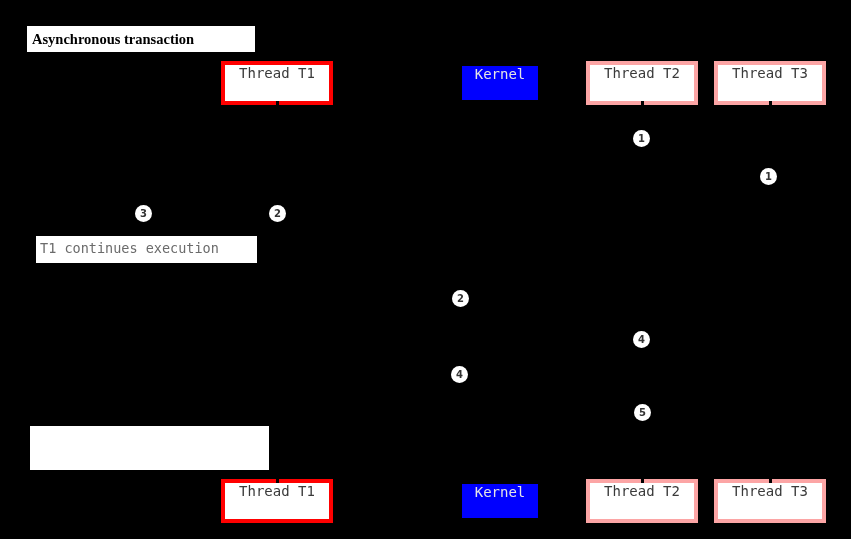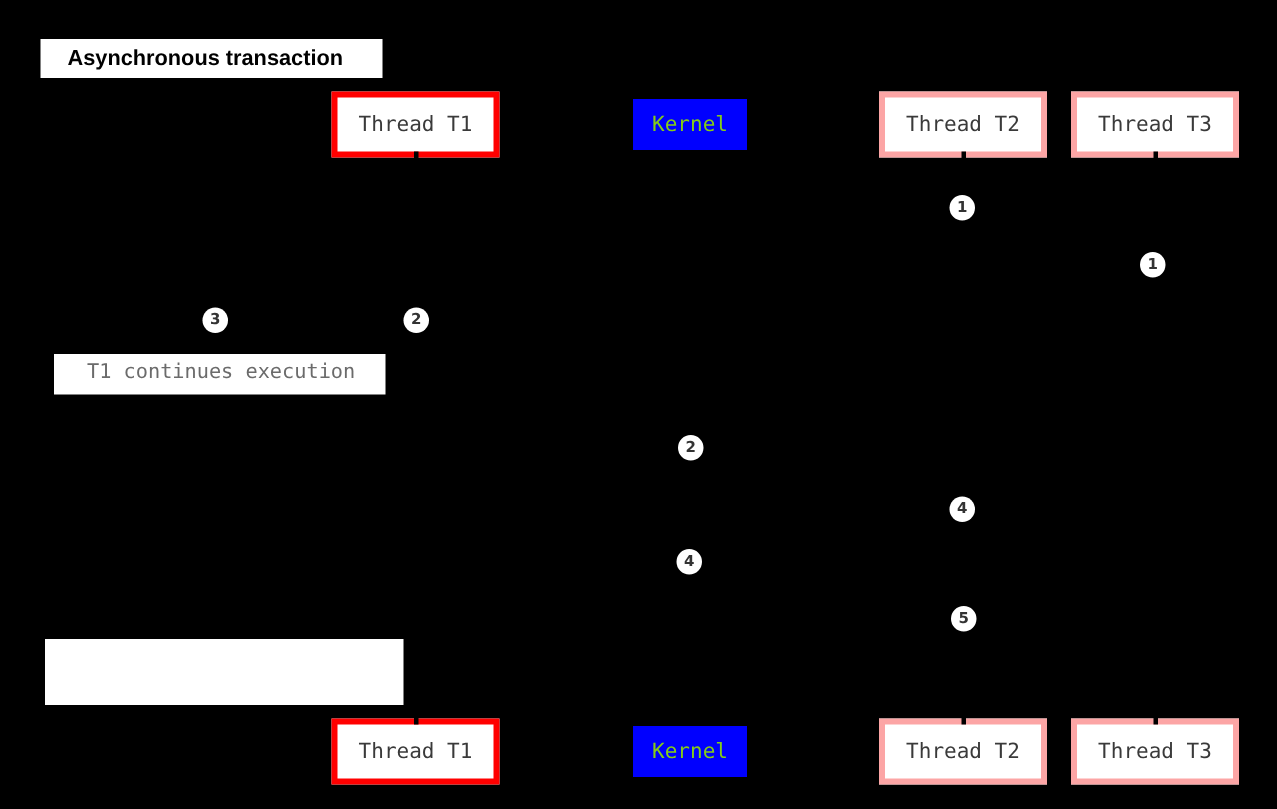--- a/index.html
+++ b/index.html
@@ -19,48 +19,48 @@
   
   .node {
     position: absolute;
     box-sizing: border-box;
   }
 
   
   .title-box {
     background: #ffffff;
     color: #000000;
-    font-family: Liberation Sans, sans-serif;
+    font-family: Liberation Serif, serif;
     font-weight: bold;
     font-size: 14.5px;
     letter-spacing: 0px;
     line-height: 26px;
     white-space: pre;
     text-align: left;
-    padding: 0 18px;
+    padding: 0 5px;
   }
 
   
   .lifebox {
     background: #ffffff;
     display: flex;
-    align-items: center;
     justify-content: center;
     white-space: pre;
     font-family: "DejaVu Sans Mono", "Liberation Mono", monospace;
     font-size: 14px;
     color: #3a3a3a;
     box-sizing: border-box;
   }
   .lifebox.red   { border: 4px solid #ff0000; }
   .lifebox.blue  { border: 4px solid #fca5a5; }
   .lifebox.solid-blue {
     background: #0000ff;
     border: none;
-    color: #84cc16;
+    color: #e5e5e5;
+    margin-left: 40px;
   }
 
   
   .stub {
     position: absolute;
     width: 3px;
     height: 7px;
     background: #000000;
     left: 50%;
     margin-left: -1px;
@@ -69,21 +69,21 @@
   .stub.above { top: -7px; }
 
   
   .note-box {
     background: #ffffff;
     color: #6b6b6b;
     font-family: "DejaVu Sans Mono", "Liberation Mono", monospace;
     font-size: 13.5px;
     line-height: 24px;
     white-space: pre;
-    padding: 0 22px;
+    padding: 0 4px;
     box-sizing: border-box;
   }
 
   
   .blank-plate {
     background: #ffffff;
   }
 
   
   .badge {

